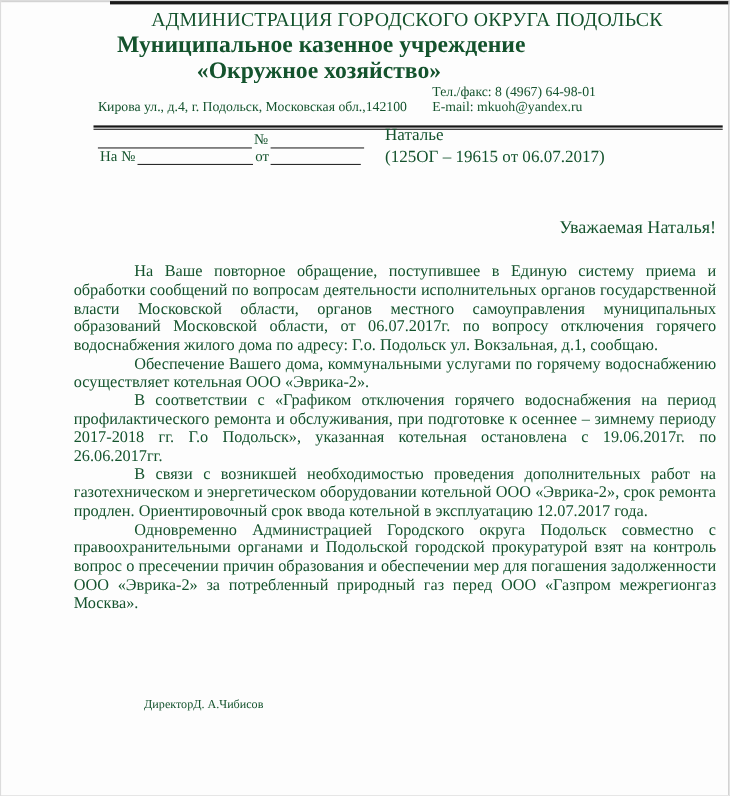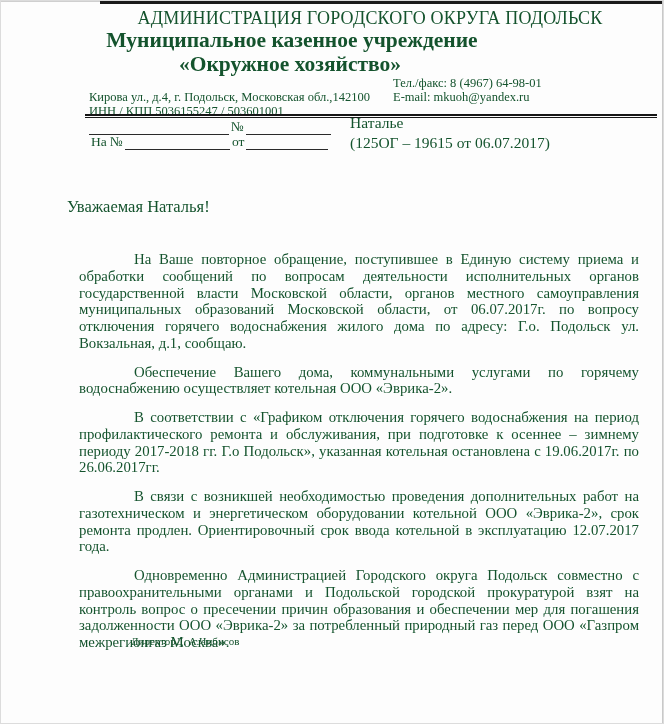--- a/index.html
+++ b/index.html
@@ -56,29 +56,29 @@
   .w140 { width: 140px; } .w105 { width: 105px; } .w85 { width: 85px; } .w82 { width: 82px; }
   .ref-label { padding: 0 2px; }
 
   .addressee {
     position: absolute; top: 112px; left: 349px;
     font-size: 15.5px; line-height: 19.5px; white-space: nowrap;
   }
 
   .salutation {
     position: absolute; top: 196px; left: 66px; width: 584px;
-    text-align: left; font-size: 16.5px;
+    text-align: right; font-size: 16.5px;
   }
 
   .letter-body {
     position: absolute; top: 238px; left: 66px; width: 584px;
     font-size: 14.8px; line-height: 16.75px;
     text-align: justify;
   }
-  .letter-body p { margin: 12px; text-indent: 55px; }
+  .letter-body p { margin: 0; text-indent: 55px; }
 
   .sig-row {
     position: absolute; top: 634px; left: 130px; width: 434px;
     display: flex; 
     font-size: 11px;
   }
 </style>
 </head>
 <body>
 
@@ -87,21 +87,20 @@
   <div class="scan-hairline"></div>
   <div class="scan-topbar"></div>
   <div class="scan-edge-right"></div>
 
   <div class="org-top">АДМИНИСТРАЦИЯ ГОРОДСКОГО ОКРУГА ПОДОЛЬСК</div>
   <div class="org-name">Муниципальное казенное учреждение</div>
   <div class="org-quoted">«Окружное хозяйство»</div>
 
   <div class="contact-left">
     <div>Кирова ул., д.4, г. Подольск, Московская обл.,142100</div>
-    <div>ИНН / КПП  5036155247 / 503601001</div>
   </div>
   <div class="contact-right">
     <div>Тел./факс: 8 (4967) 64-98-01</div>
     <div>E-mail: mkuoh@yandex.ru</div>
   </div>
 
   <div class="rule-thick"></div>
   <div class="rule-thin"></div>
 
   <div class="ref-row ref-row-1">

